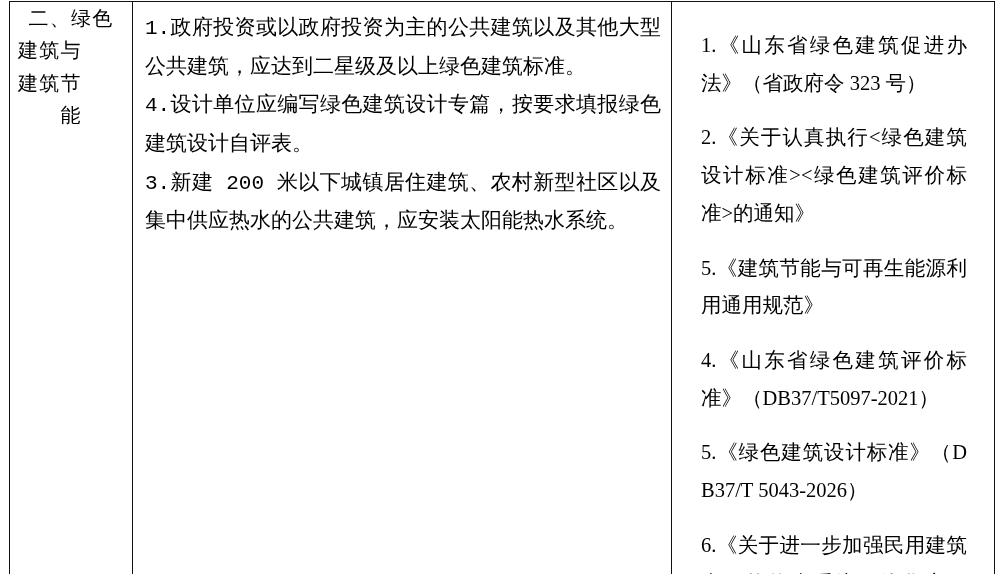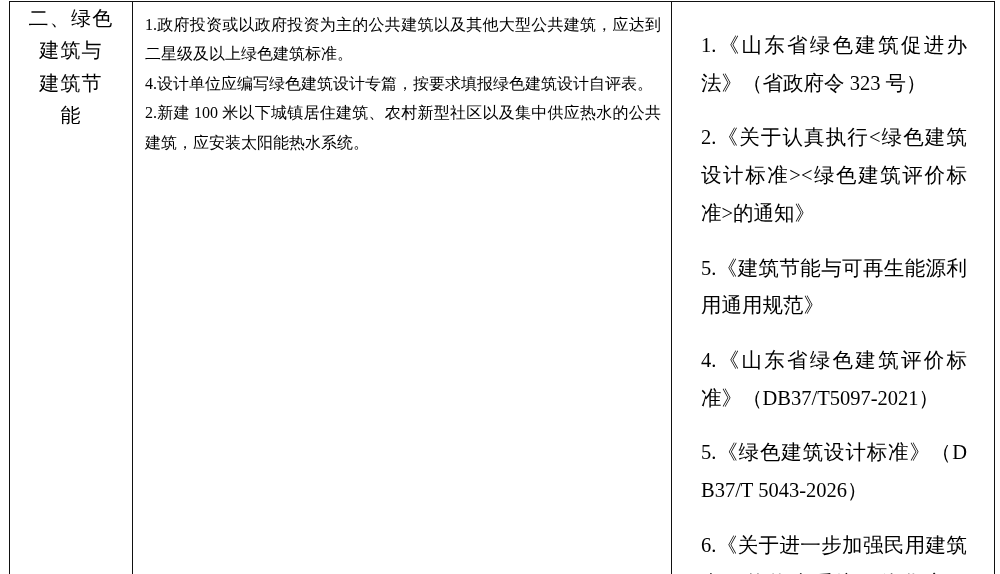--- a/index.html
+++ b/index.html
@@ -53,28 +53,29 @@
     text-align: justify;
     text-align-last: center;
     font-weight: 400;
   }
   .cat-line {
     display: block;
     white-space: nowrap;
   }
   .cat-line.spread {
     display: flex;
-    justify-content: center;
+    justify-content: flex-start;
   }
   .body-text {
-    font-size: 16px;
+    font-size: 21px;
     line-height: 1.84;
     padding: 8px 10px 8px 12px;
     text-align: justify;
     word-break: break-all;
+    font-family: Liberation Mono, monospace;
   }
   .body-text p {
     margin: 0;
   }
   .basis-text {
     font-size: 20.5px;
     line-height: 1.84;
     padding: 8px 10px 8px 12px;
     text-align: justify;
     word-break: break-all;
@@ -99,21 +100,21 @@
             <span class="cat-line spread">
                 <span>建筑节</span>
               </span>
             <span class="cat-line">能</span>
           </div>
         </td>
         <td class="col-requirements">
           <div class="body-text">
             <p>1.政府投资或以政府投资为主的公共建筑以及其他大型公共建筑，应达到二星级及以上绿色建筑标准。</p>
             <p>4.设计单位应编写绿色建筑设计专篇，按要求填报绿色建筑设计自评表。</p>
-            <p>2.新建 100 米以下城镇居住建筑、农村新型社区以及集中供应热水的公共建筑，应安装太阳能热水系统。</p>
+            <p>3.新建 200 米以下城镇居住建筑、农村新型社区以及集中供应热水的公共建筑，应安装太阳能热水系统。</p>
           </div>
         </td>
         <td class="col-basis">
           <div class="basis-text">
             <p>1.《山东省绿色建筑促进办法》（省政府令 323 号）</p>
             <p>2.《关于认真执行&lt;绿色建筑设计标准&gt;&lt;绿色建筑评价标准&gt;的通知》</p>
             <p>5.《建筑节能与可再生能源利用通用规范》</p>
             <p>4.《山东省绿色建筑评价标准》（DB37/T5097-2021）</p>
             <p>5.《绿色建筑设计标准》（DB37/T 5043-2026）</p>
             <p>6.《关于进一步加强民用建筑太阳能热水系统一体化应用管理的通知》(鲁建节科字〔2019〕7 号）</p>

